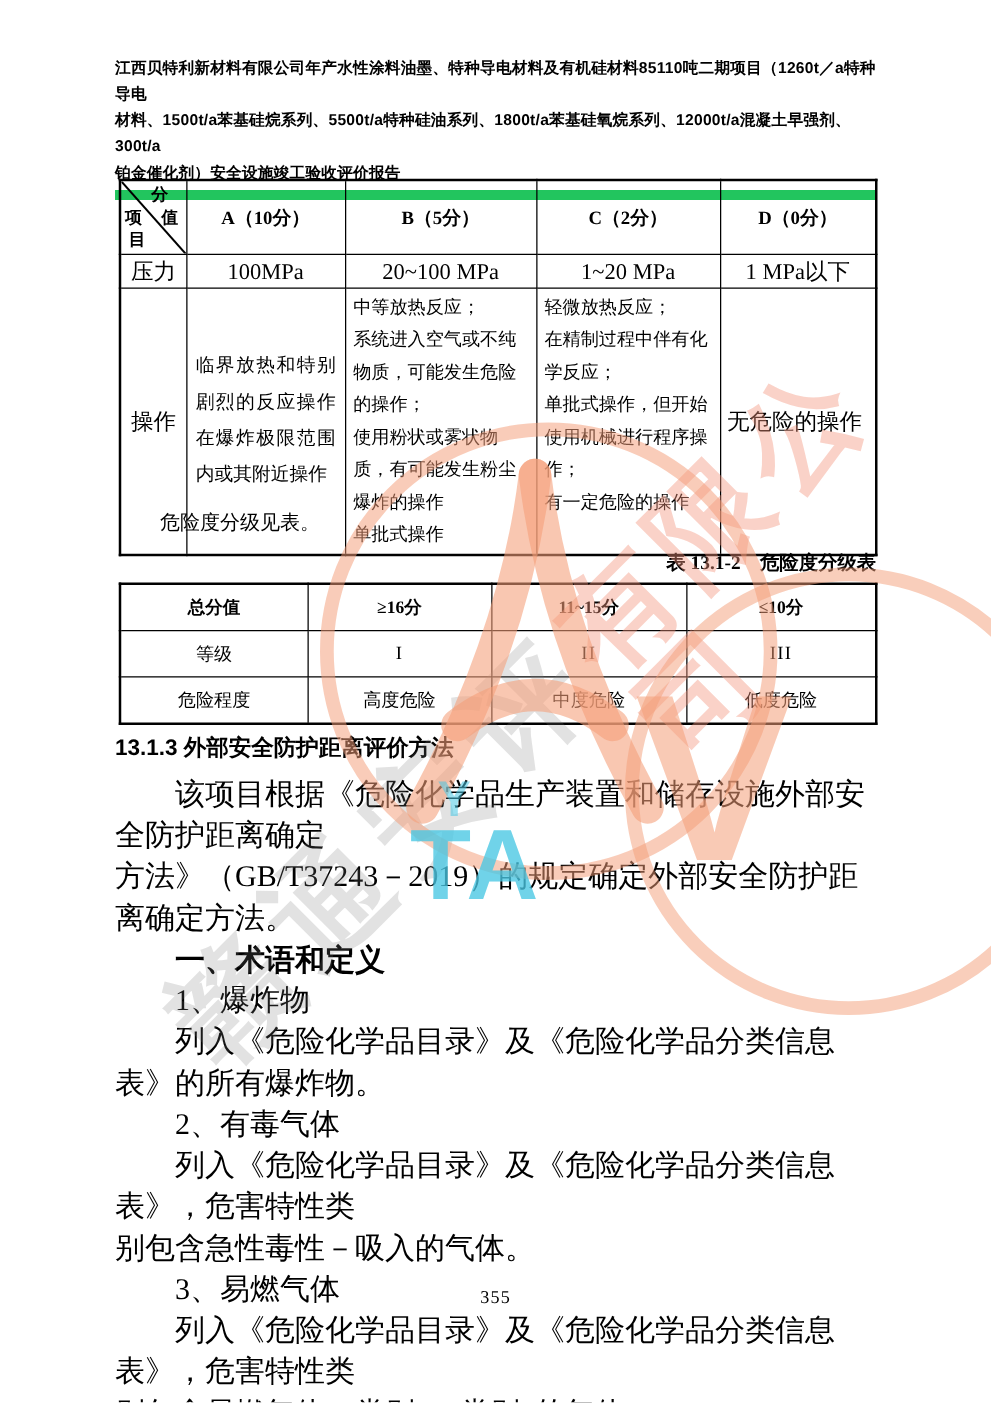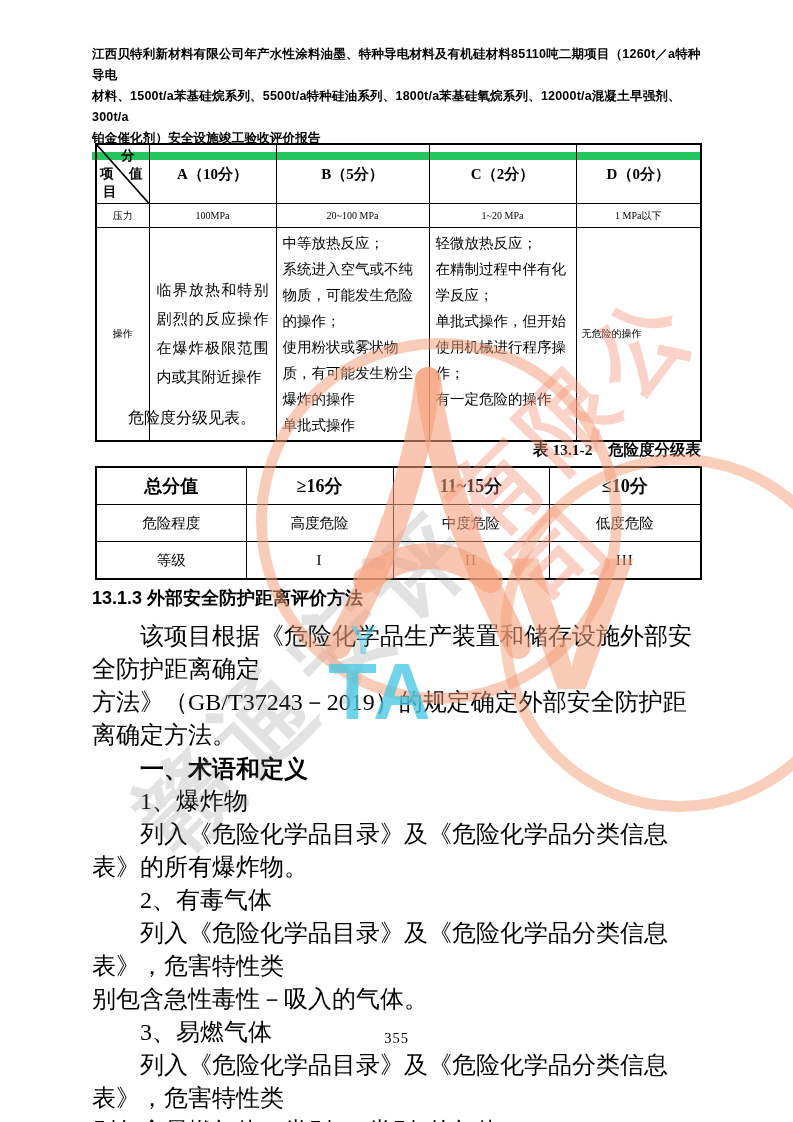--- a/index.html
+++ b/index.html
@@ -8,41 +8,41 @@
     font-family:"Liberation Serif","DejaVu Serif",serif;color:#000;
   }
   
   .hdr{position:absolute;left:92px;top:44px;width:609px;border-bottom:8px solid #22c55e;padding-bottom:3px;}
   .hdr .hl{font:600 12.5px/21px "Liberation Sans","DejaVu Sans",sans-serif;letter-spacing:.2px;}
   .hdr .hl3{display:flex;align-items:baseline;}
   .hdr .docnum{margin-left:auto;font:bold 13.5px/21px "Liberation Sans","DejaVu Sans",sans-serif;}
   
   table{border-collapse:collapse;table-layout:fixed;}
   .t1{position:absolute;left:95px;top:143px;width:606px;border:2px solid #000;}
-  .t1 td{border:1px solid #000;padding:1px 5px;font-size:10px;overflow:hidden;}
+  .t1 td{border:1px solid #000;padding:1px 5px;font-size:18px;overflow:hidden;}
   .t1 .hrow td{font-weight:bold;font-size:15px;text-align:center;vertical-align:middle;height:56px;}
   .t1 .prow td{height:21px;font-size:13.5px;text-align:left;vertical-align:middle;}
   .t1 .vrow td{height:21px;text-align:center;vertical-align:middle;}
   .t1 .orow td{height:154px;vertical-align:middle;}
   .t1 .orow td.top{vertical-align:top;}
   .t1 .clabel{text-align:center;}
   .t1 .celA{font-size:15px;line-height:29px;text-align:justify;padding:0 7px;}
   .t1 .ml{white-space:pre-line;font-size:14.5px;line-height:26px;padding:2px 6px;}
   .t1 .diagcell{position:relative;padding:0;height:56px;}
   .t1 .diagcell svg{position:absolute;left:0;top:0;width:100%;height:100%;}
   .t1 .diagcell span{position:absolute;font-weight:bold;font-size:13.5px;line-height:1;}
   .dg-fen{left:24px;top:4px;}
   .dg-zhi{left:32px;top:22px;}
   .dg-xiang{left:3px;top:22px;}
   .dg-mu{left:6px;top:40px;}
   .between{position:absolute;left:128px;top:408px;font-size:16px;}
   .t2title{position:absolute;left:92px;top:440px;width:609px;text-align:right;font-weight:bold;font-size:15.5px;}
   .t2{position:absolute;left:95px;top:466px;width:606px;border:2px solid #000;}
   .t2 td{border:1px solid #000;height:34px;text-align:center;vertical-align:middle;font-size:14.5px;}
-  .t2 .bold td{font-weight:bold;font-size:18px;}
+  .t2 .bold td{font-weight:bold;font-size:14px;}
   .t2 .roman{font-family:"Liberation Serif","DejaVu Serif",serif;font-size:15px;letter-spacing:1px;}
   
   .sechead{position:absolute;left:92px;top:586px;font:bold 18px/24px "Liberation Sans","DejaVu Sans",sans-serif;}
   .bodytxt{position:absolute;left:92px;top:620px;width:611px;font-size:24px;line-height:33px;}
   .bodytxt p{margin:0;text-indent:2em;white-space:pre-line;}
   .bodytxt p.boldsans{font-family:"Liberation Sans","DejaVu Sans",sans-serif;font-weight:bold;}
   .pageno{position:absolute;left:92px;top:1030px;width:609px;text-align:center;font-size:14.5px;letter-spacing:1px;}
   
   .wm{position:absolute;inset:0;pointer-events:none;z-index:5;}
   .wm *{position:absolute;}
@@ -133,30 +133,30 @@
         <col style="width:152px">
     </colgroup>
     <tbody>
         <tr class="bold">
       <td>总分值</td>
       <td>≥16分</td>
       <td>11~15分</td>
       <td>≤10分</td>
     </tr>
     <tr>
+      <td>等级</td>
+      <td class="roman">I</td>
+      <td class="roman">II</td>
+      <td class="roman">III</td>
+    </tr>
+    <tr>
       <td>危险程度</td>
       <td>高度危险</td>
       <td>中度危险</td>
       <td>低度危险</td>
-    </tr>
-    <tr>
-      <td>等级</td>
-      <td class="roman">I</td>
-      <td class="roman">II</td>
-      <td class="roman">III</td>
     </tr>
   </tbody>
     </table>
 
   <div class="sechead">13.1.3 外部安全防护距离评价方法</div>
   <div class="bodytxt">
     <p>该项目根据《危险化学品生产装置和储存设施外部安全防护距离确定
 方法》（GB/T37243－2019）的规定确定外部安全防护距离确定方法。</p>
     <p class="boldsans">一、术语和定义</p>
     <p>1、爆炸物</p>

